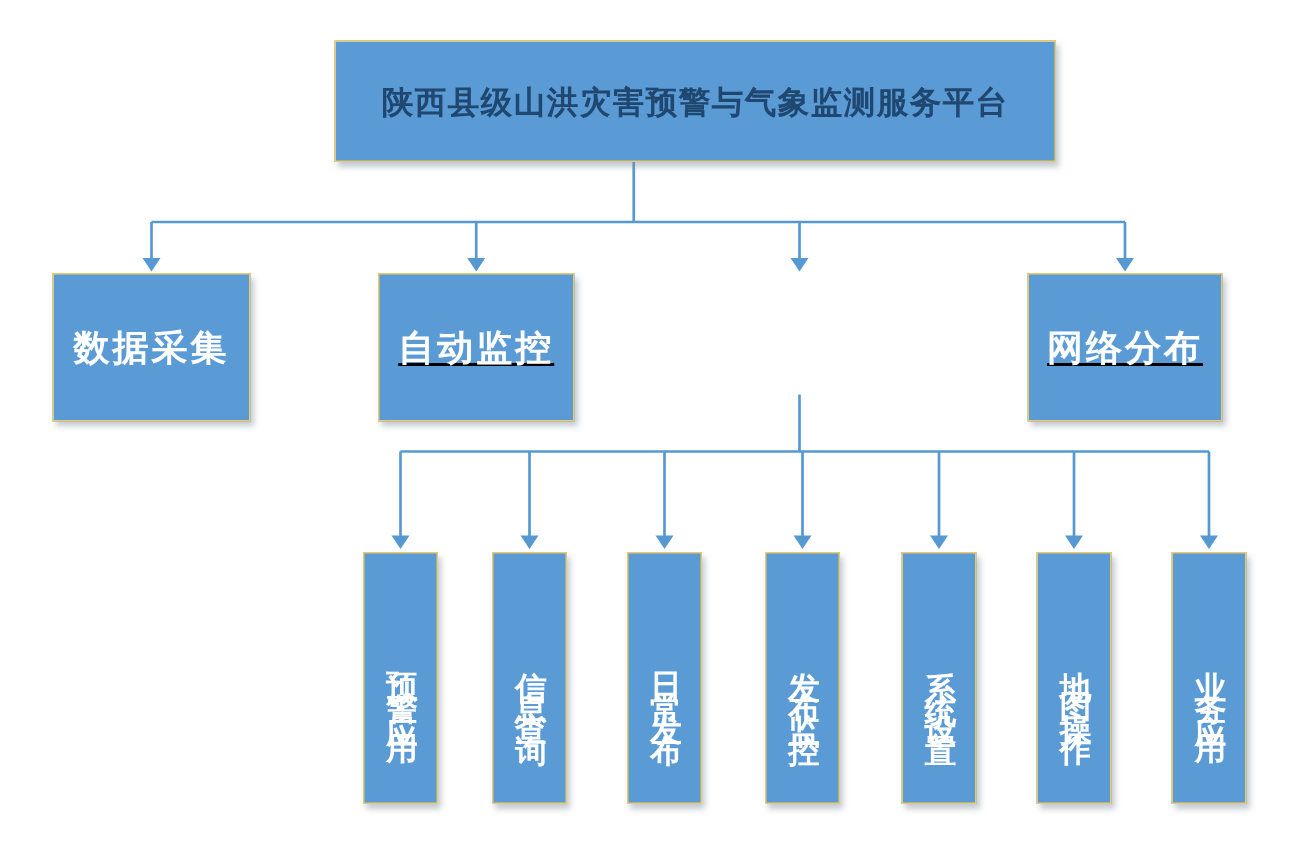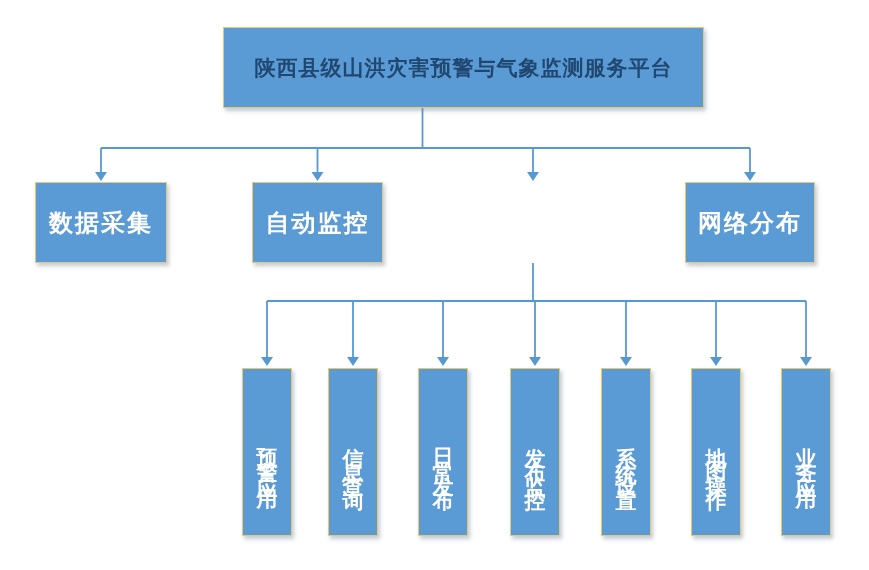--- a/index.html
+++ b/index.html
@@ -37,32 +37,32 @@
     width: 481px; height: 81px; margin-left: 41px;
   }
   .root-box span {
     color: #1F4770;
     font-size: 21px;
     font-weight: bold;
     letter-spacing: 1px;
     white-space: nowrap;
     text-align: center;
   }
-  .l2 { top: 182px; height: 81px; }
+  .l2 { top: 182px; height: 99px; }
   .l2 span {
     color: #FFFFFF;
     font-size: 24px;
     font-weight: bold;
     letter-spacing: 2px;
     white-space: nowrap;
   }
   .l2-0 { left: 35px;  width: 132px; }
-  .l2-1 { left: 252px; width: 131px; }
+  .l2-1 { left: 252px; width: 131px; text-decoration: underline; }
   .l2-2 { left: 468px; width: 130px; }
-  .l2-3 { left: 685px; width: 130px; }
+  .l2-3 { left: 685px; width: 130px; text-decoration: underline; }
   .l3 { top: 368px; height: 168px; width: 50px; }
   .l3 span {
     color: #FFFFFF;
     font-size: 21px;
     font-weight: bold;
     writing-mode: vertical-rl;
     text-orientation: upright;
     letter-spacing: 14px;
     margin-top: 14px;
     white-space: nowrap;

